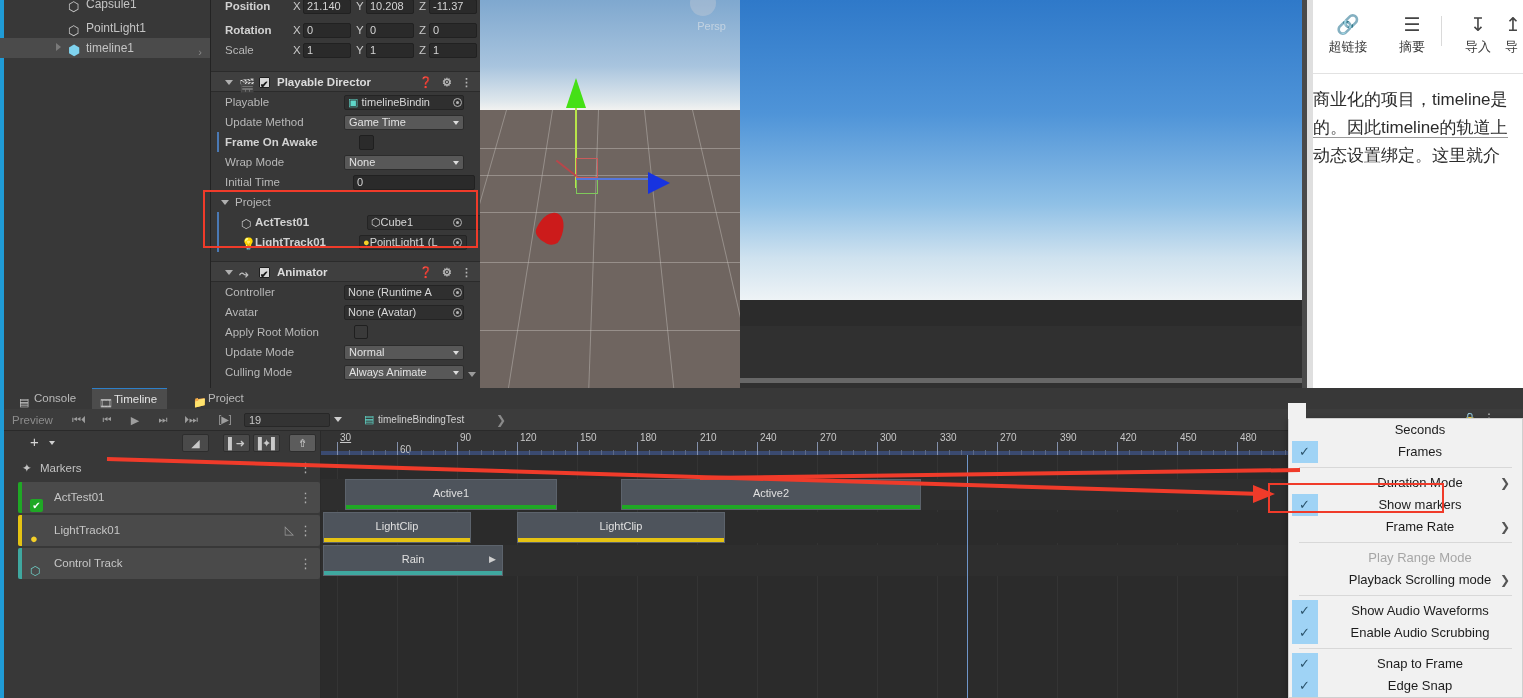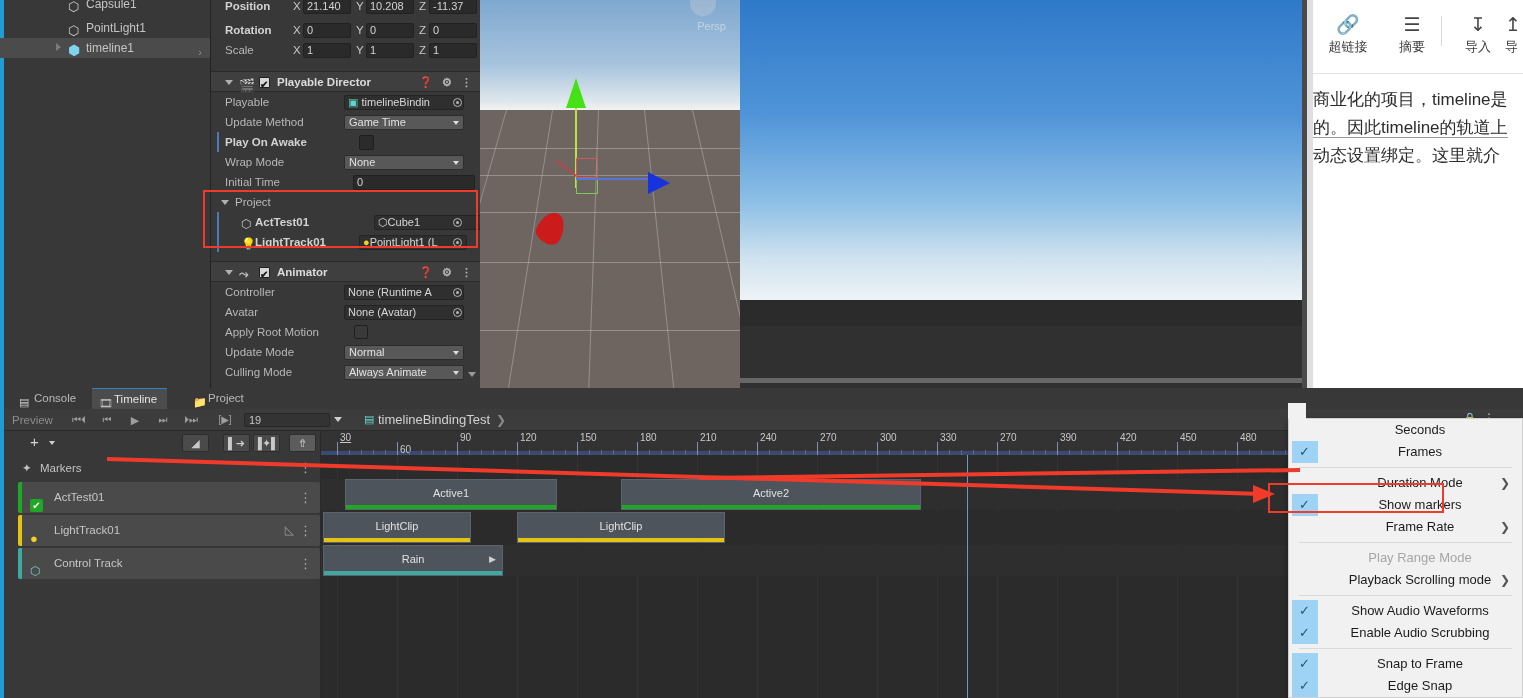--- a/index.html
+++ b/index.html
@@ -239,21 +239,21 @@
       <span class="objdot"></span>
     </div>
     <div class="insp-row">
       <span class="insp-lab">Update Method</span>
       <span class="popup" style="width:120px">
         <span>Game Time</span><span class="tri"></span>
       </span>
     </div>
     <div class="insp-row">
       <span class="bluebar" style="top:0;height:20px"></span>
-      <span class="insp-lab b">Play On Awake</span>
+      <span class="insp-lab b">Frame On Awake</span>
       <span style="position:absolute;left:148px;top:3px;width:15px;height:15px;background:#2b2b2b;border:1px solid #1f1f1f;border-radius:2px"></span>
     </div>
     <div class="insp-row">
       <span class="insp-lab">Wrap Mode</span>
       <span class="popup" style="width:120px">
         <span>None</span><span class="tri"></span>
       </span>
     </div>
     <div class="insp-row">
       <span class="insp-lab">Initial Time</span>
@@ -261,21 +261,21 @@
     </div>
 
     <div class="insp-row">
       <span class="foldout" style="left:10px;top:8px"></span>
       <span class="insp-lab" style="left:24px">Project</span>
     </div>
     <div class="insp-row">
       <span class="bluebar" style="top:0;height:20px"></span>
       <span style="position:absolute;left:30px;top:2px;font-size:12px;color:#c8c8c8">⬡</span>
       <span class="insp-lab b" style="left:44px">ActTest01</span>
-      <span class="objfield" style="width:124px;left:163px;right:auto">
+      <span class="objfield" style="width:124px;left:156px;right:auto">
         <span style="color:#c8c8c8">⬡</span><span>Cube1</span>
       </span>
       <span class="objdot"></span>
     </div>
     <div class="insp-row">
       <span class="bluebar" style="top:0;height:20px"></span>
       <span style="position:absolute;left:30px;top:2px;font-size:12px;color:#f5d028">💡</span>
       <span class="insp-lab b" style="left:44px">LightTrack01</span>
       <span class="objfield" style="width:108px;left:148px;right:auto">
         <span style="color:#f5d028">●</span><span>PointLight1 (L</span>
@@ -418,21 +418,21 @@
       <span style="position:absolute;left:8px;top:3px;color:#8c8c8c;font-size:11.5px;line-height:16px">Preview</span>
       <span class="tb-btn" style="left:64px;width:22px">⏮⏴</span>
       <span class="tb-btn" style="left:92px;width:22px">⏮</span>
       <span class="tb-btn" style="left:120px;width:22px;font-size:11px">▶</span>
       <span class="tb-btn" style="left:148px;width:22px">⏭</span>
       <span class="tb-btn" style="left:176px;width:22px">⏵⏭</span>
       <span class="tb-btn" style="left:208px;width:26px;font-size:10px">[▶]</span>
       <span class="tb-field" style="left:240px;width:86px">19</span>
       <span style="position:absolute;left:330px;top:8px;width:0;height:0;border-top:5px solid #cfcfcf;border-left:4px solid transparent;border-right:4px solid transparent"></span>
       <span style="position:absolute;left:360px;top:4px;font-size:11px;color:#5fd7c9">▤</span>
-      <span style="position:absolute;left:374px;top:3px;color:#d2d2d2;font-size:13px;line-height:16px">timelineBindingTest</span>
+      <span style="position:absolute;left:374px;top:3px;color:#d2d2d2;font-size:10px;line-height:16px">timelineBindingTest</span>
       <span style="position:absolute;left:492px;top:4px;color:#8a8a8a;font-size:12px">❯</span>
       <span style="position:absolute;right:46px;top:3px;color:#c4c4c4;font-size:11px">🔒</span>
       <span style="position:absolute;right:28px;top:2px;color:#c4c4c4;font-size:12px">⋮</span>
     </div>
 
     <div id="tl-second">
       <span style="position:absolute;left:26px;top:3px;color:#d6d6d6;font-size:15px;line-height:16px">+</span>
       <span style="position:absolute;left:45px;top:10px;width:0;height:0;border-top:4px solid #cfcfcf;border-left:3.5px solid transparent;border-right:3.5px solid transparent"></span>
       <span class="sq-btn" style="left:178px">◢</span>
       <span class="sq-btn" style="left:219px">▌➜</span>

